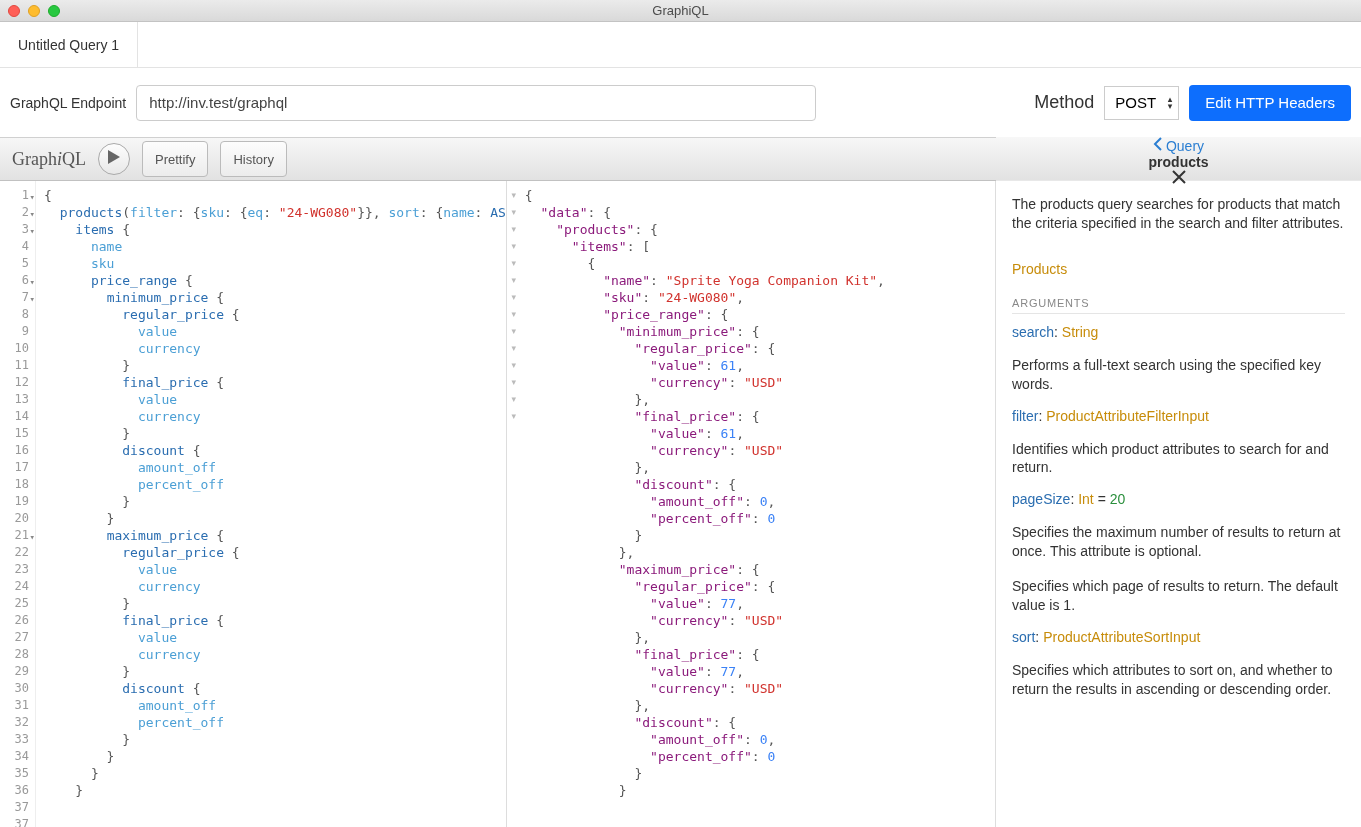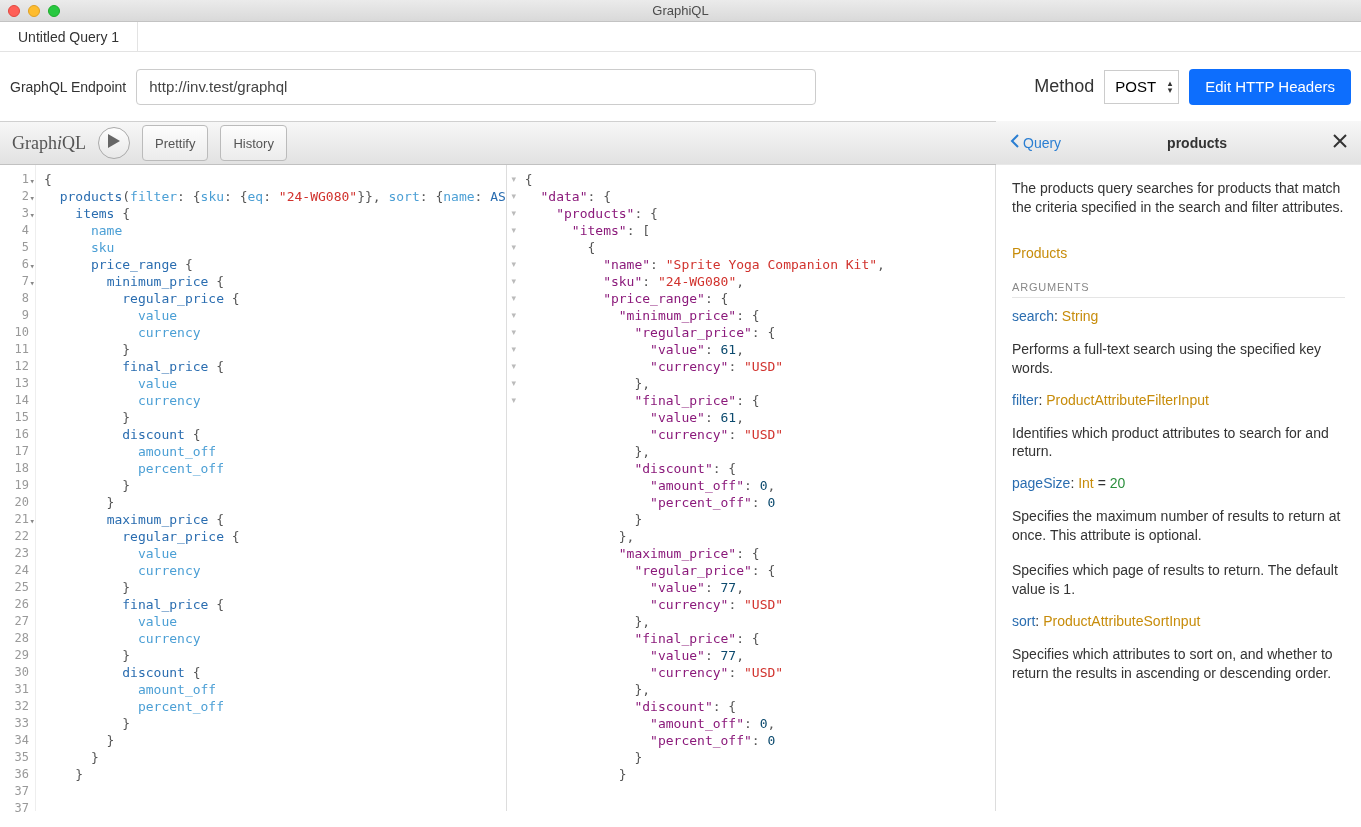--- a/index.html
+++ b/index.html
@@ -4,21 +4,21 @@
 <style>
 * { box-sizing: border-box; margin: 0; padding: 0; }
 html, body { width: 1361px; height: 827px; font-family: -apple-system, BlinkMacSystemFont, "Segoe UI", Helvetica, Arial, sans-serif; overflow: hidden; background: #fff; }
 .titlebar { height: 22px; background: linear-gradient(#ebebeb, #d9d9d9); display: flex; align-items: center; padding: 0 8px; position: relative; border-bottom: 1px solid #c3c3c3; }
 .traffic { display: flex; gap: 8px; }
 .dot { width: 12px; height: 12px; border-radius: 50%; }
 .dot.red { background: #ff5f57; border: 0.5px solid #e1483f; }
 .dot.yellow { background: #febc2e; border: 0.5px solid #dfa023; }
 .dot.green { background: #28c840; border: 0.5px solid #1dac2b; }
 .titlebar-title { position: absolute; left: 50%; transform: translateX(-50%); font-size: 13px; color: #4c4c4c; }
-.tabbar { height: 30px; display: flex; align-items: stretch; background: #fff; border-bottom: 1px solid #e3e3e3; }
+.tabbar { height: 46px; display: flex; align-items: stretch; background: #fff; border-bottom: 1px solid #e3e3e3; }
 .tab { padding: 0 18px; display: flex; align-items: center; font-size: 14px; border-right: 1px solid #e3e3e3; background: #fff; color: #333; }
 .endpointbar { height: 69px; display: flex; align-items: center; padding: 0 10px; gap: 10px; background: #fff; }
 .endpoint-label { font-size: 14px; color: #333; white-space: nowrap; }
 .endpoint-input { flex: 0 0 680px; height: 36px; border: 1px solid #ccc; border-radius: 4px; padding: 0 12px; font-size: 15px; color: #444; }
 .spacer { flex: 1; }
 .method-label { font-size: 18px; color: #333; }
 .method-select { height: 34px; border: 1px solid #ccc; border-radius: 0; padding: 0 22px 0 10px; font-size: 15px; background: #fff; appearance: none; position: relative; }
 .method-wrap { position: relative; }
 .method-wrap::after { content: "\25B4\A\25BE"; white-space: pre; font-size: 9px; line-height: 7px; position: absolute; right: 7px; top: 50%; transform: translateY(-50%); pointer-events: none; color: #333; }
 .headers-btn { height: 36px; background: #0d6efd; color: #fff; border: none; border-radius: 4px; padding: 0 16px; font-size: 15px; cursor: pointer; }
@@ -31,37 +31,37 @@
 .workspace { display: flex; height: calc(827px - 22px - 46px - 69px - 44px); }
 .editor-col { flex: 0 0 500px; display: flex; border-right: 1px solid #ddd; }
 .gutter { width: 36px; background: #fff; border-right: 1px solid #eee; font-family: Menlo, Consolas, monospace; font-size: 12px; color: #999; text-align: right; padding: 6px 2px 0 0; line-height: 17px; }
 .gutter .ln { padding-right: 4px; position: relative; }
 .gutter .fold::after { content: "\25BE"; font-size: 9px; color: #888; position: absolute; right: -2px; top: 2px; }
 .code { flex: 1; font-family: Menlo, Consolas, monospace; font-size: 13px; line-height: 17px; padding: 6px 0 0 8px; white-space: pre; overflow: hidden; color: #555; }
 .result-col { flex: 1; display: flex; border-right: 1px solid #ddd; }
 .result-gutter { width: 14px; background: #fff; font-size: 9px; color: #bbb; line-height: 17px; padding-top: 6px; text-align: center; }
 .result-code { flex: 1; font-family: Menlo, Consolas, monospace; font-size: 13px; line-height: 17px; padding: 6px 0 0 4px; white-space: pre; overflow: hidden; color: #555; }
 .docs-col { flex: 0 0 365px; background: #fff; display: flex; flex-direction: column; }
-.docs-header { height: 44px; display: flex; align-items: center; padding: 0 14px; border-bottom: 1px solid #e8e8e8; background: linear-gradient(#f7f7f7, #e2e2e2); margin-top: -44px; position: relative; z-index: 2; }
+.docs-header { height: 44px; display: flex; align-items: center; padding: 0 14px; border-bottom: 1px solid #e8e8e8; background: linear-gradient(#f7f7f7, #e2e2e2); margin-top: -44px; position: relative; z-index: 2; flex-direction: column; }
 .docs-back { color: #2a7ed2; font-size: 14px; display: flex; align-items: center; gap: 4px; cursor: pointer; }
 .docs-title { flex: 1; text-align: center; font-weight: 600; font-size: 14px; color: #333; }
 .docs-close { cursor: pointer; }
 .docs-body { padding: 14px 16px; font-size: 14px; color: #333; overflow: auto; }
 .docs-desc { margin-bottom: 28px; line-height: 1.35; }
 .docs-section-label { font-size: 11px; letter-spacing: 0.8px; color: #888; border-bottom: 1px solid #e5e5e5; padding-bottom: 4px; margin-bottom: 10px; }
 .type-link { color: #c78c0a; font-size: 14px; }
 .arg-block { margin-bottom: 14px; }
 .arg-name { color: #2a6db0; }
 .arg-type { color: #c78c0a; }
 .arg-default { color: #2a8f3c; }
 .arg-desc { color: #333; margin-top: 16px; line-height: 1.35; }
 .fld { color: #2a6db0; }
 .attr { color: #4b9fd5; }
 .str { color: #d1322d; }
-.num { color: #0c4a6e; }
+.num { color: #3b82f6; }
 .resp-key { color: #8b1a7b; }
 </style>
 </head>
 <body>
 
 <div class="titlebar">
   <div class="traffic">
     <div class="dot red"></div>
     <div class="dot yellow"></div>
     <div class="dot green"></div>

